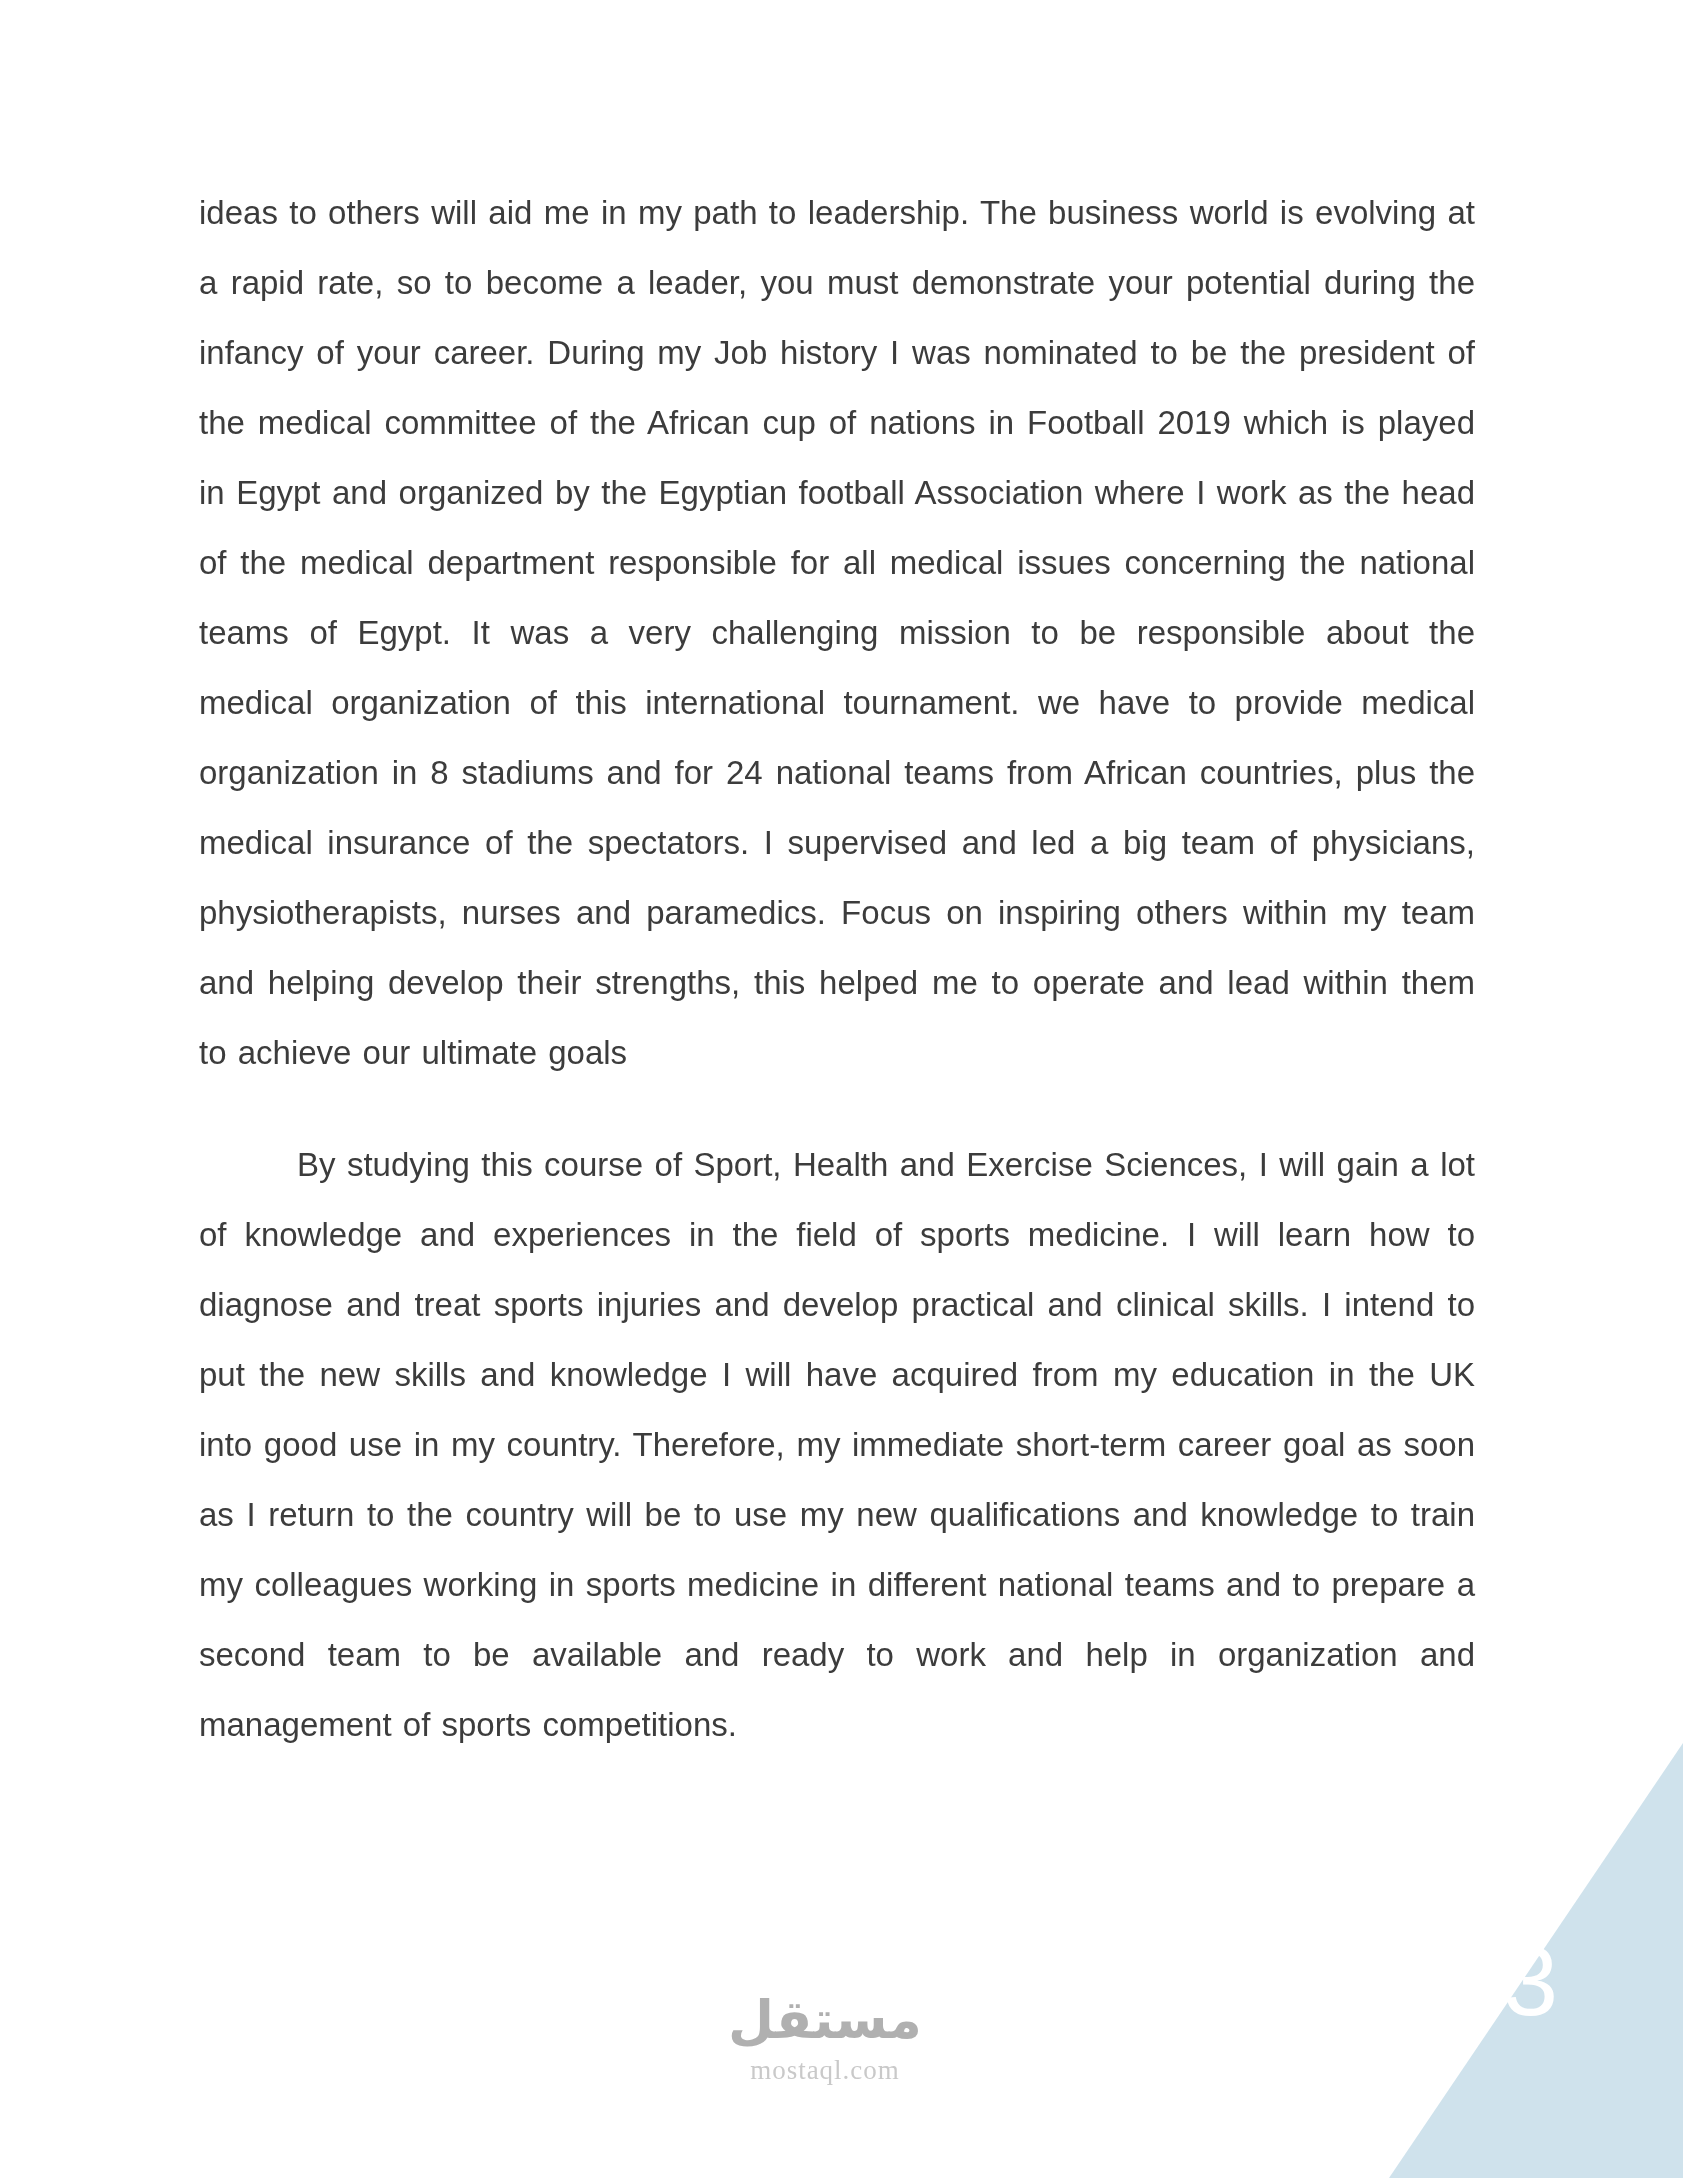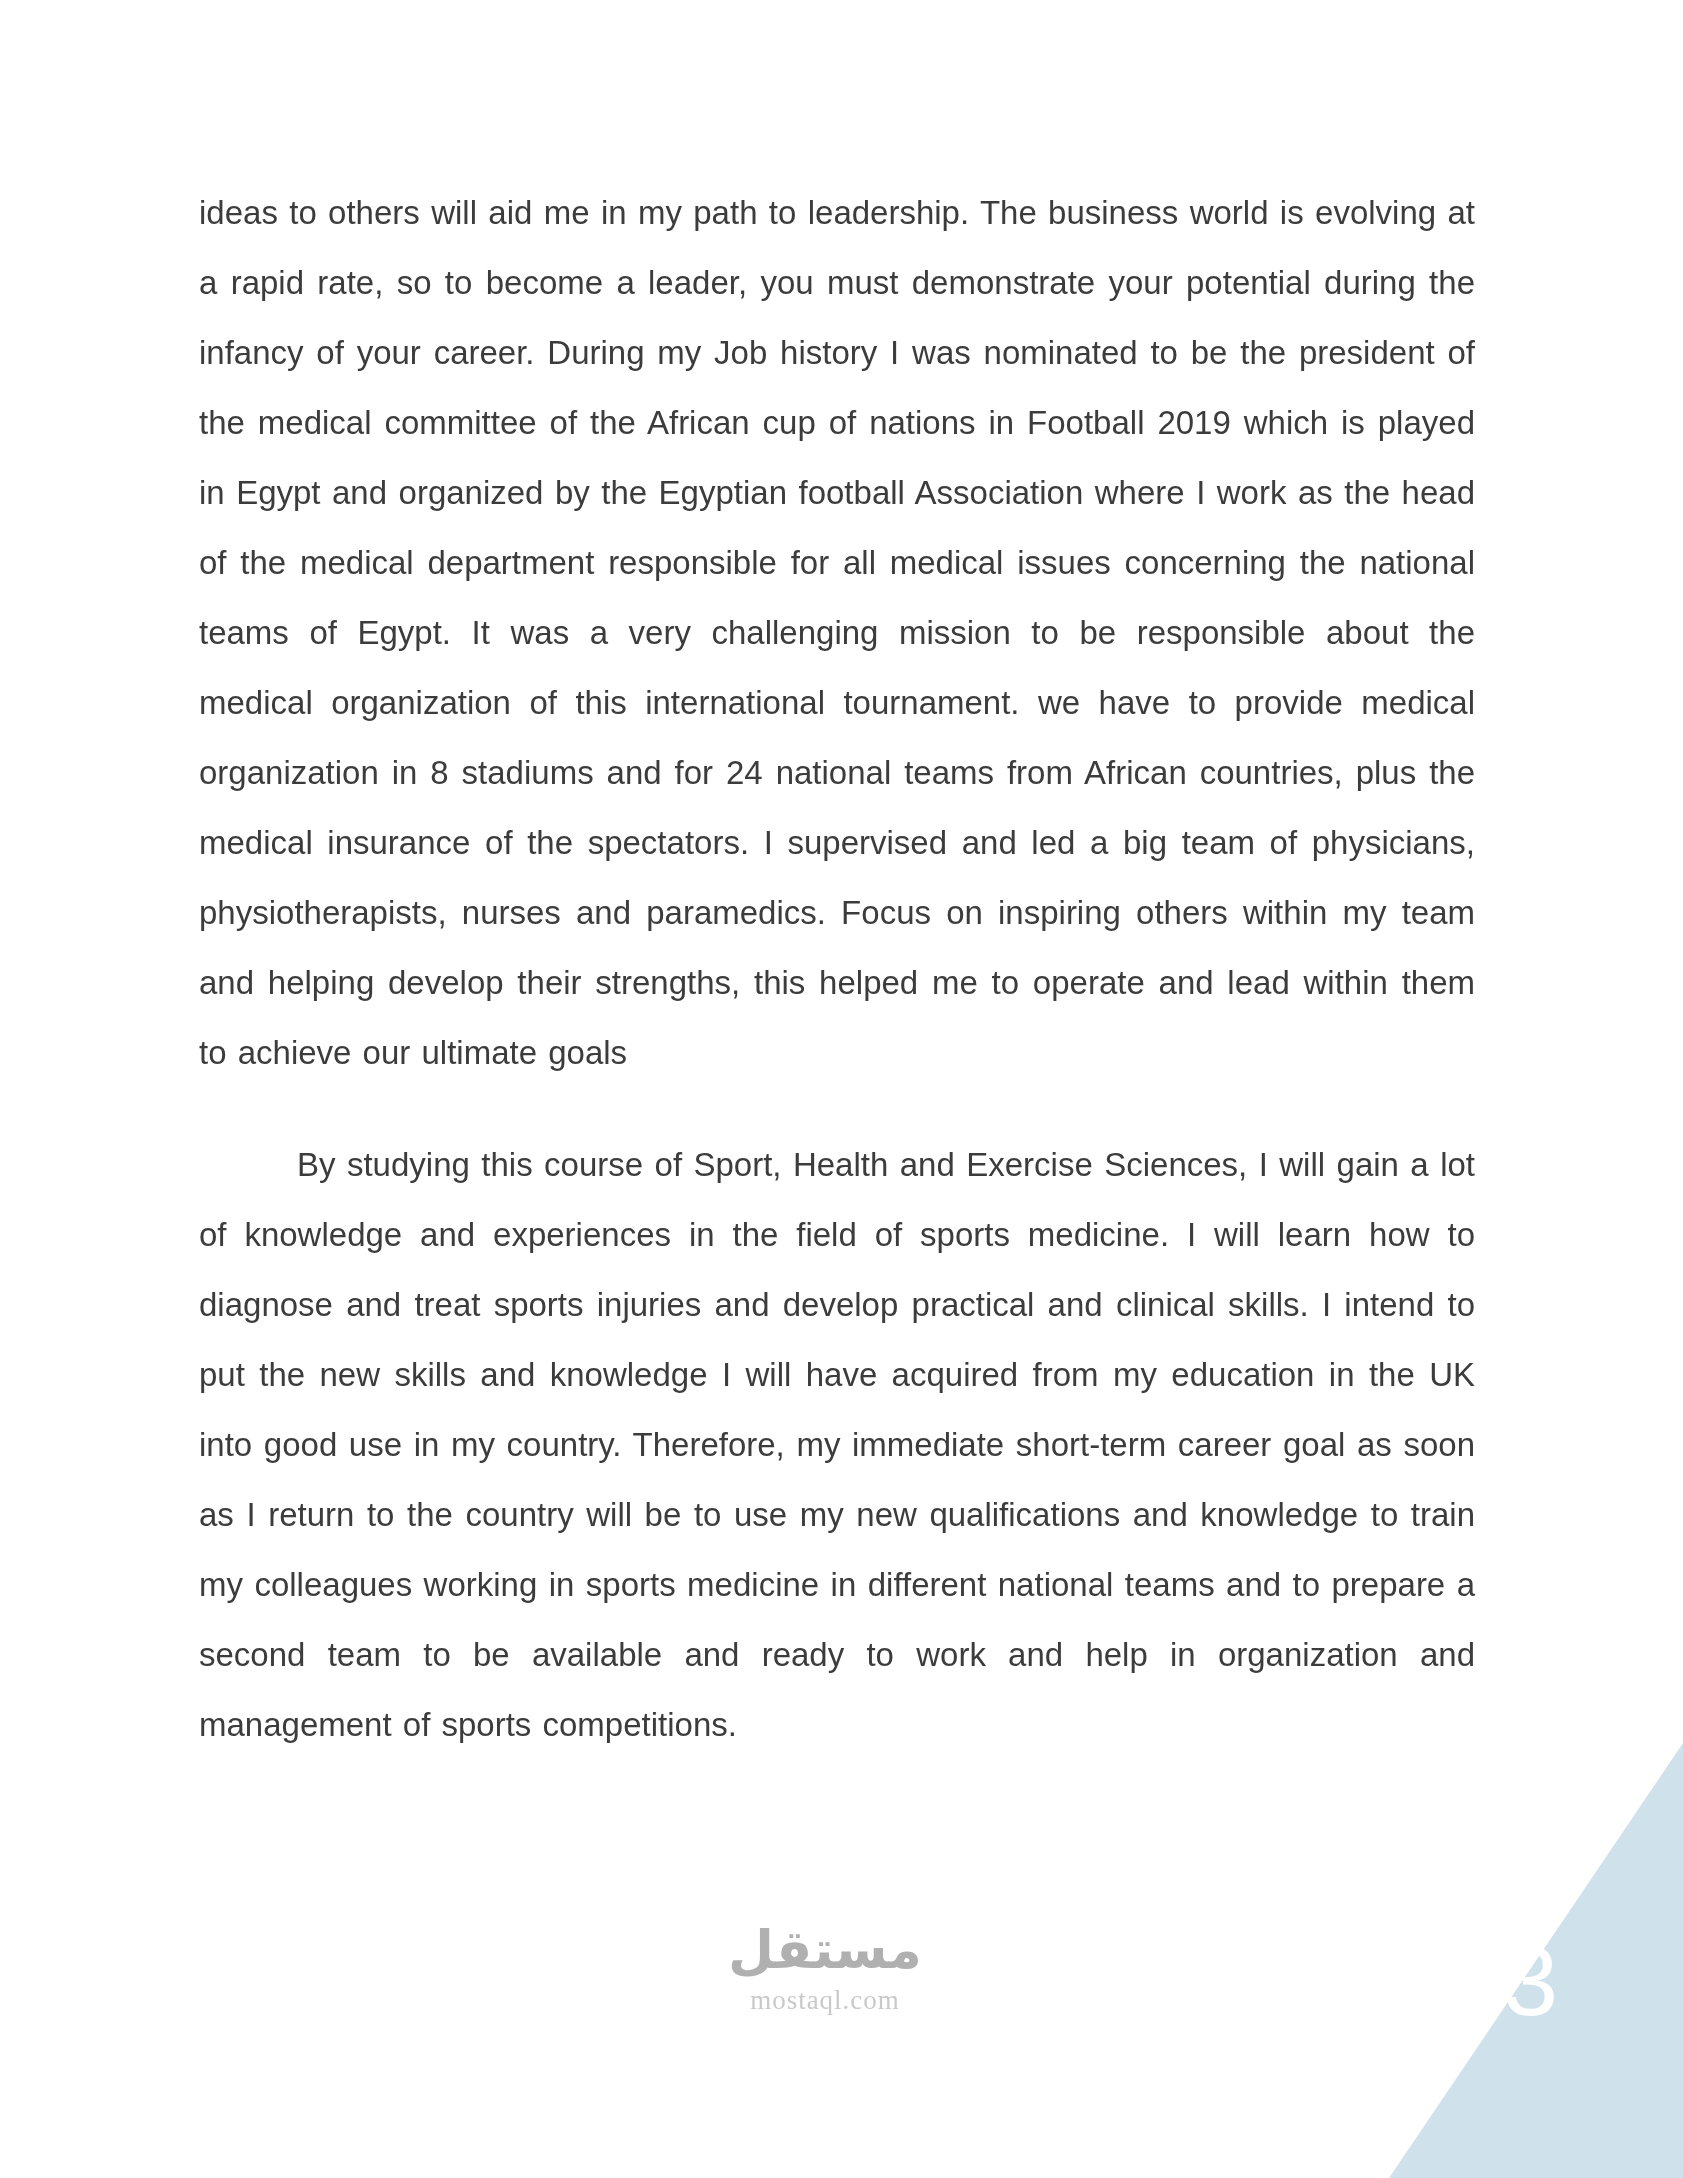--- a/index.html
+++ b/index.html
@@ -59,21 +59,21 @@
     font-size: 99px;
     line-height: 1;
     font-weight: 300;
     color: #ffffff;
     font-family: "Liberation Sans", sans-serif;
   }
 
   .watermark {
     position: absolute;
     left: 825px;
-    top: 1920px;
+    top: 1990px;
     transform: translateX(-50%);
     text-align: center;
   }
 
   .wm-logo {
     font-family: "DejaVu Sans", sans-serif;
     font-size: 53px;
     line-height: 1.15;
     font-weight: bold;
     color: #9d9d9d;

